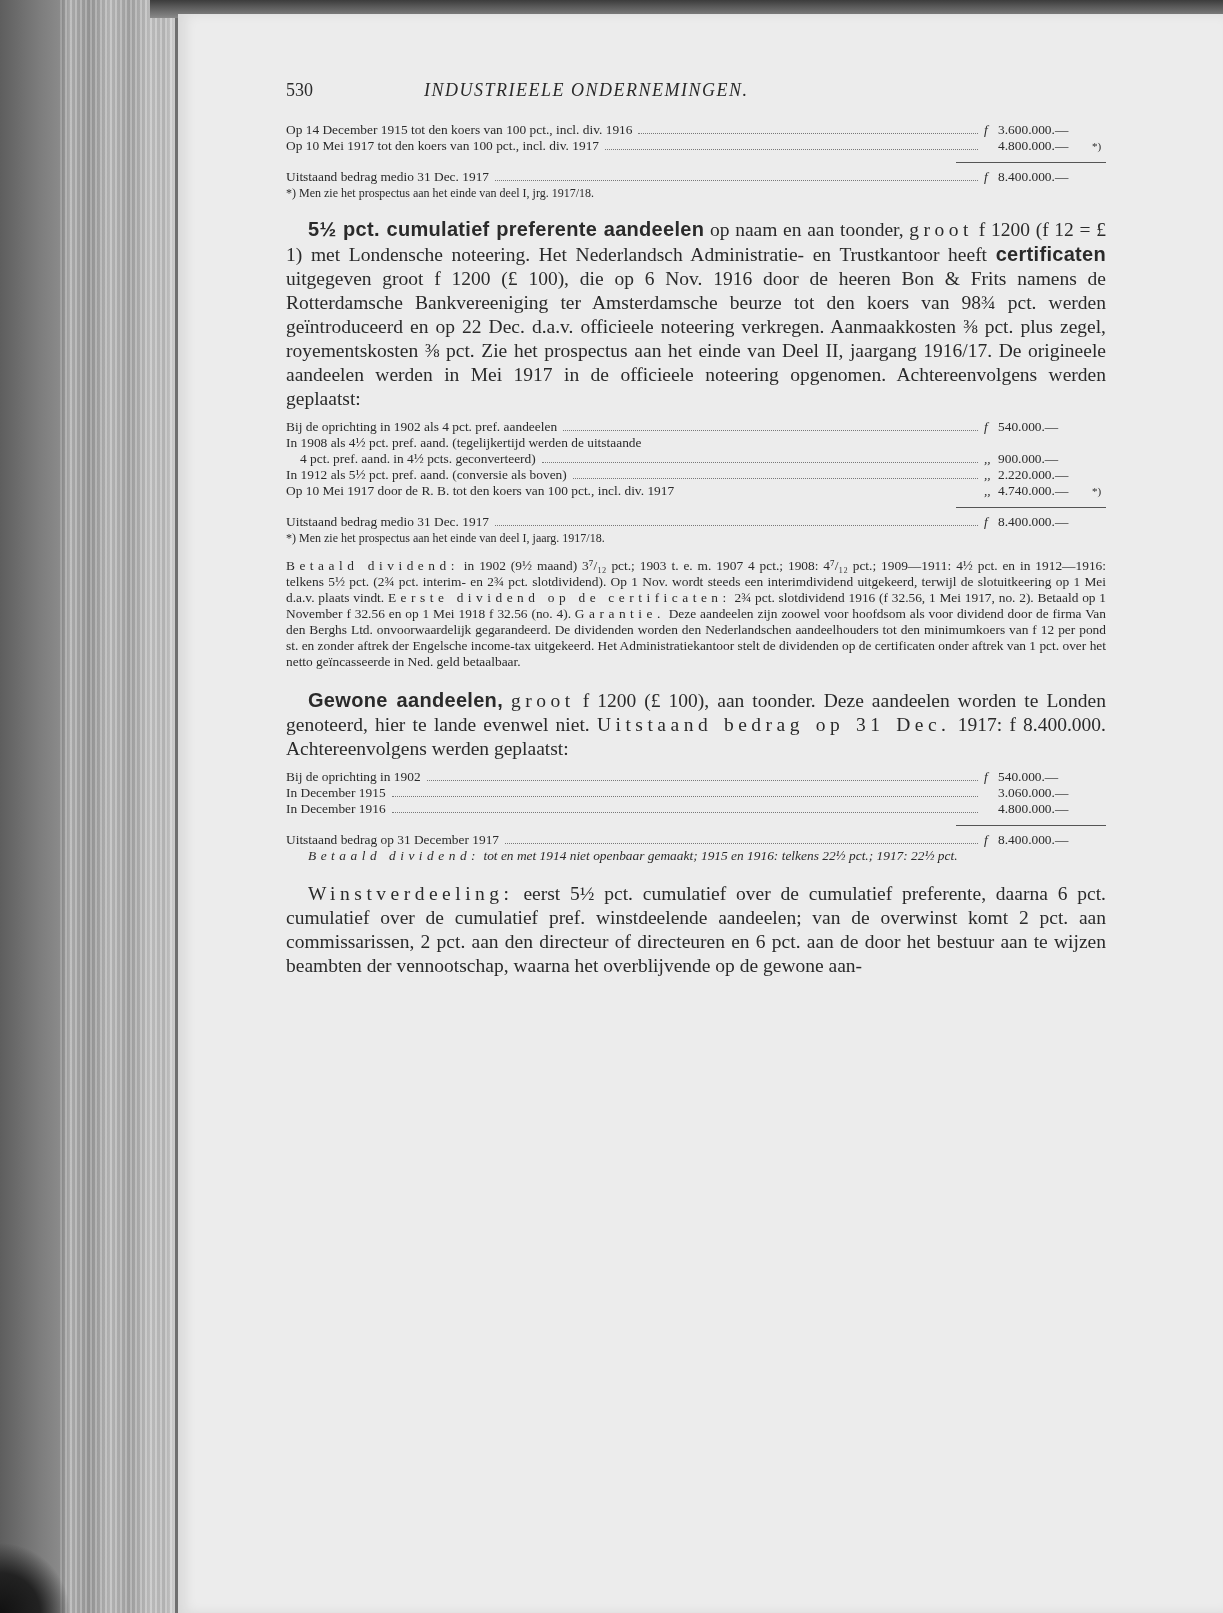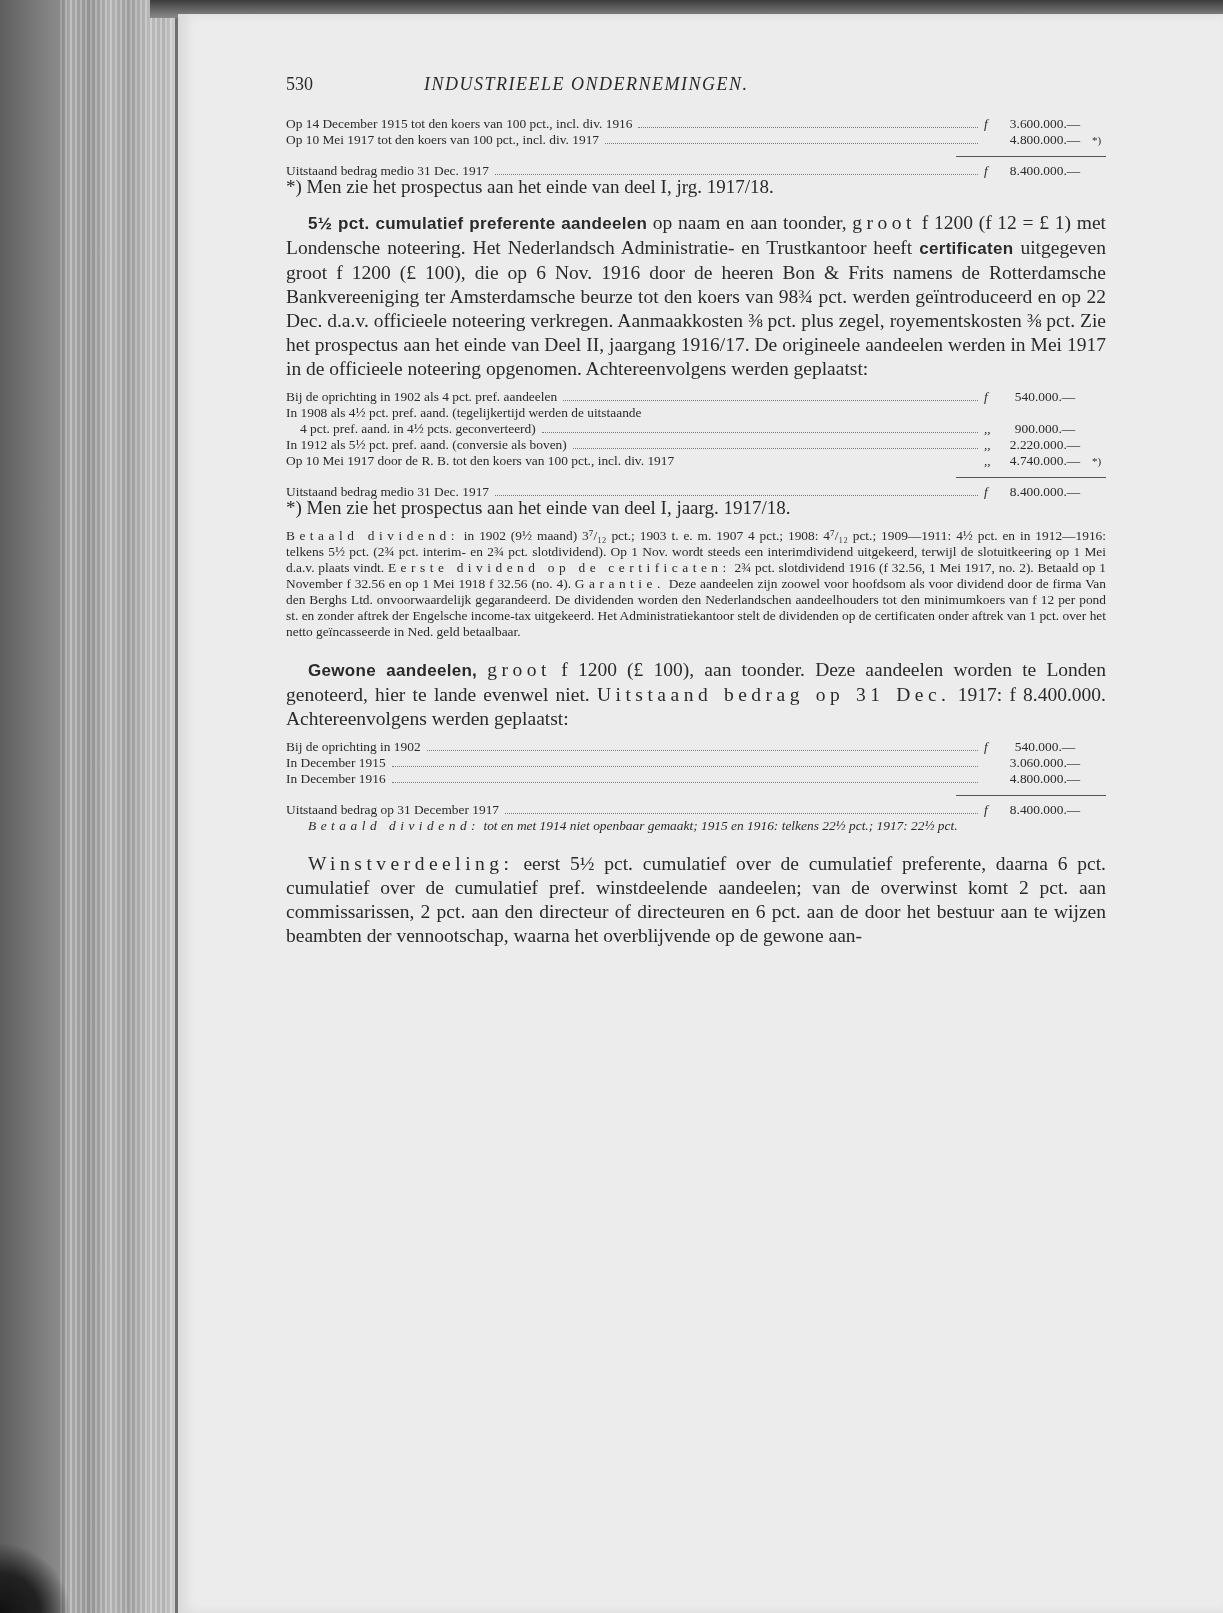--- a/index.html
+++ b/index.html
@@ -24,43 +24,43 @@
   .page {
     position:absolute; left:178px; top:14px; width:1045px; height:1599px;
     background:#ececec;
     box-shadow:inset 8px 0 12px rgba(0,0,0,0.08);
   }
   .bottom-shadow {
     position:absolute; left:0; bottom:0; width:70px; height:70px;
     background:radial-gradient(circle at 0 100%, #111 0, #222 40px, transparent 70px);
   }
   .content {
-    position:absolute; left:286px; top:74px; width:820px;
+    position:absolute; left:286px; top:80px; width:820px;
   }
   .header {
     display:flex; align-items:baseline; height:30px; margin-bottom:12px;
     font-size:18px;
   }
   .page-no { width:70px; }
   .running-title { font-style:italic; letter-spacing:1.5px; margin-left:68px; }
   .big { font-size:19.5px; line-height:24px; text-align:justify; }
   .small { font-size:13.4px; line-height:16px; }
   .ledger { margin:8px 0 0 0; }
   .row { display:flex; align-items:baseline; white-space:nowrap; }
   .row .desc { flex:0 0 auto; }
   .row .dots { flex:1 1 auto; border-bottom:1px dotted #777; margin:0 6px 3px 6px; min-width:20px; }
   .row .cur { width:14px; text-align:left; font-style:italic; }
-  .row .amt { width:94px; text-align:center; }
+  .row .amt { width:94px; text-align:left; }
   .row .note { width:14px; font-size:11px; }
   .row.cont .desc { padding-left:14px; }
   .row.nodots .dots { border:none; }
   .sumline { border-top:1px solid #555; width:150px; margin:8px 0 6px auto; }
-  .foot { font-size:19px; line-height:16px; }
+  .foot { font-size:12px; line-height:16px; }
   .spaced { letter-spacing:4.5px; }
-  .sans-bold { font-family:"Liberation Sans","DejaVu Sans",sans-serif; font-weight:bold; font-size:17px; letter-spacing:0.3px; }
+  .sans-bold { font-family:"Liberation Sans","DejaVu Sans",sans-serif; font-weight:bold; font-size:20px; letter-spacing:0.3px; }
   .para { margin-top:12px; }
   .ind { text-indent:22px; }
   p { margin:0; }
 </style>
 </head>
 <body>
 
 <div class="spine">
     <div class="spine-stripes"></div>
   </div>

